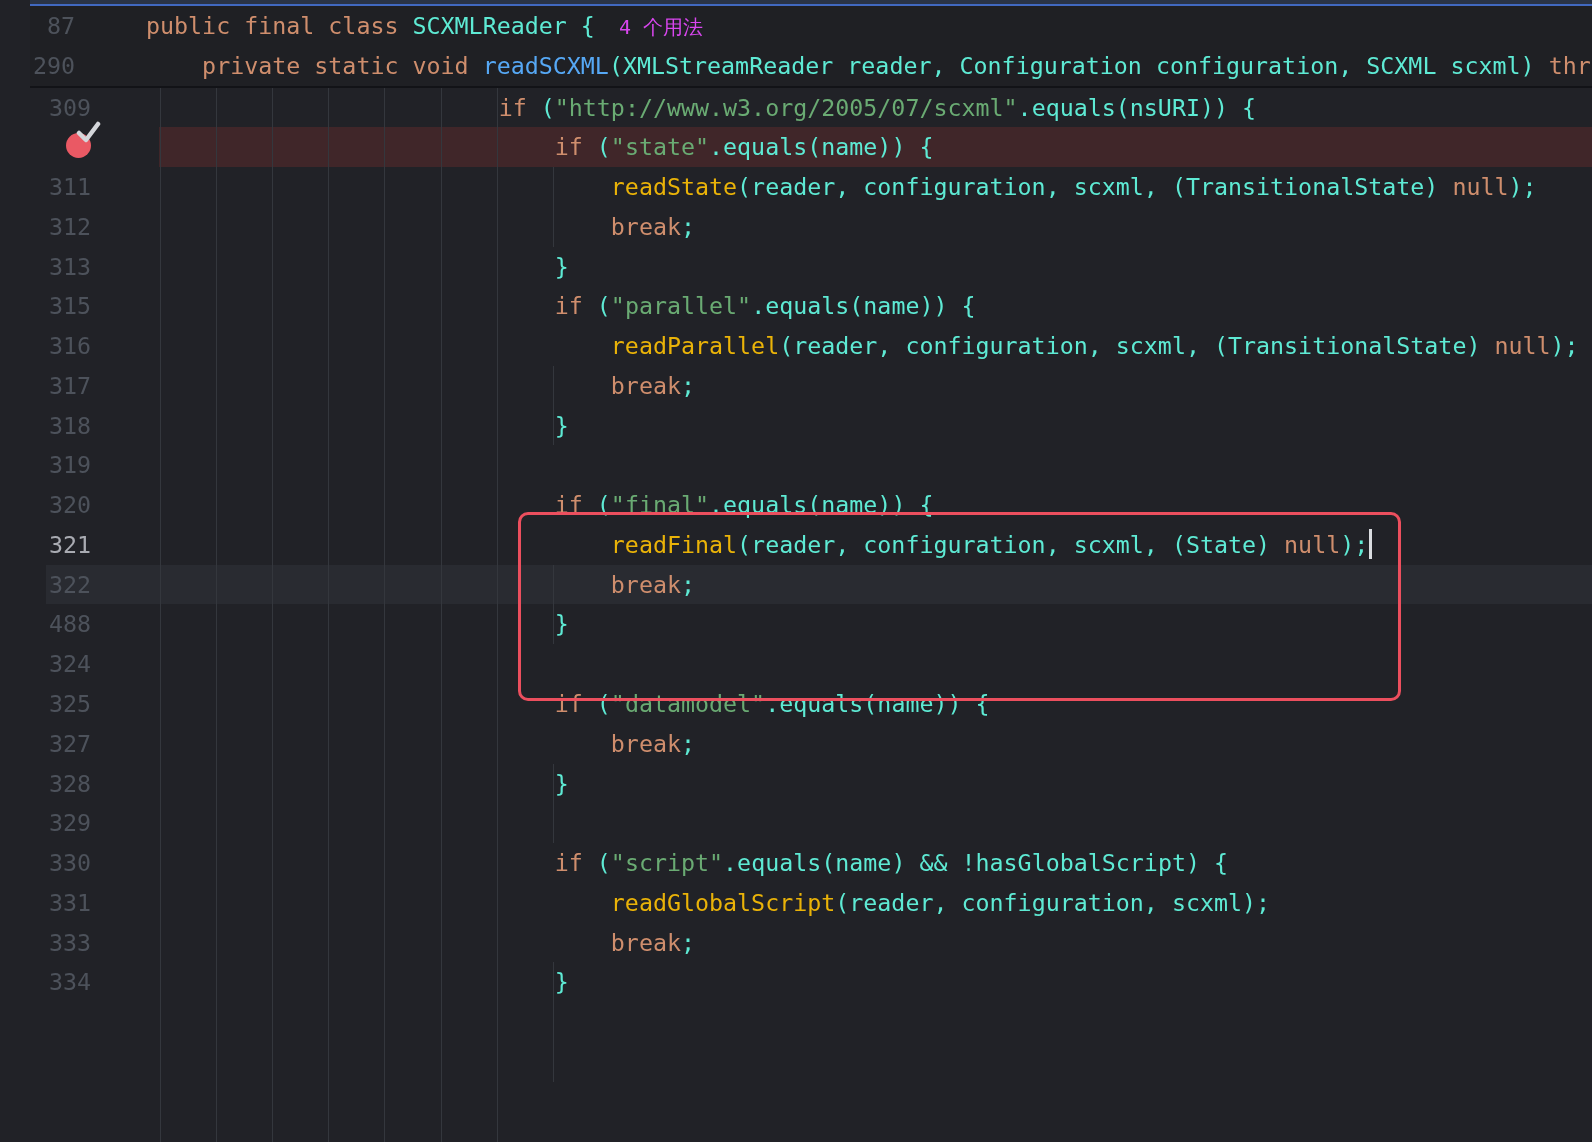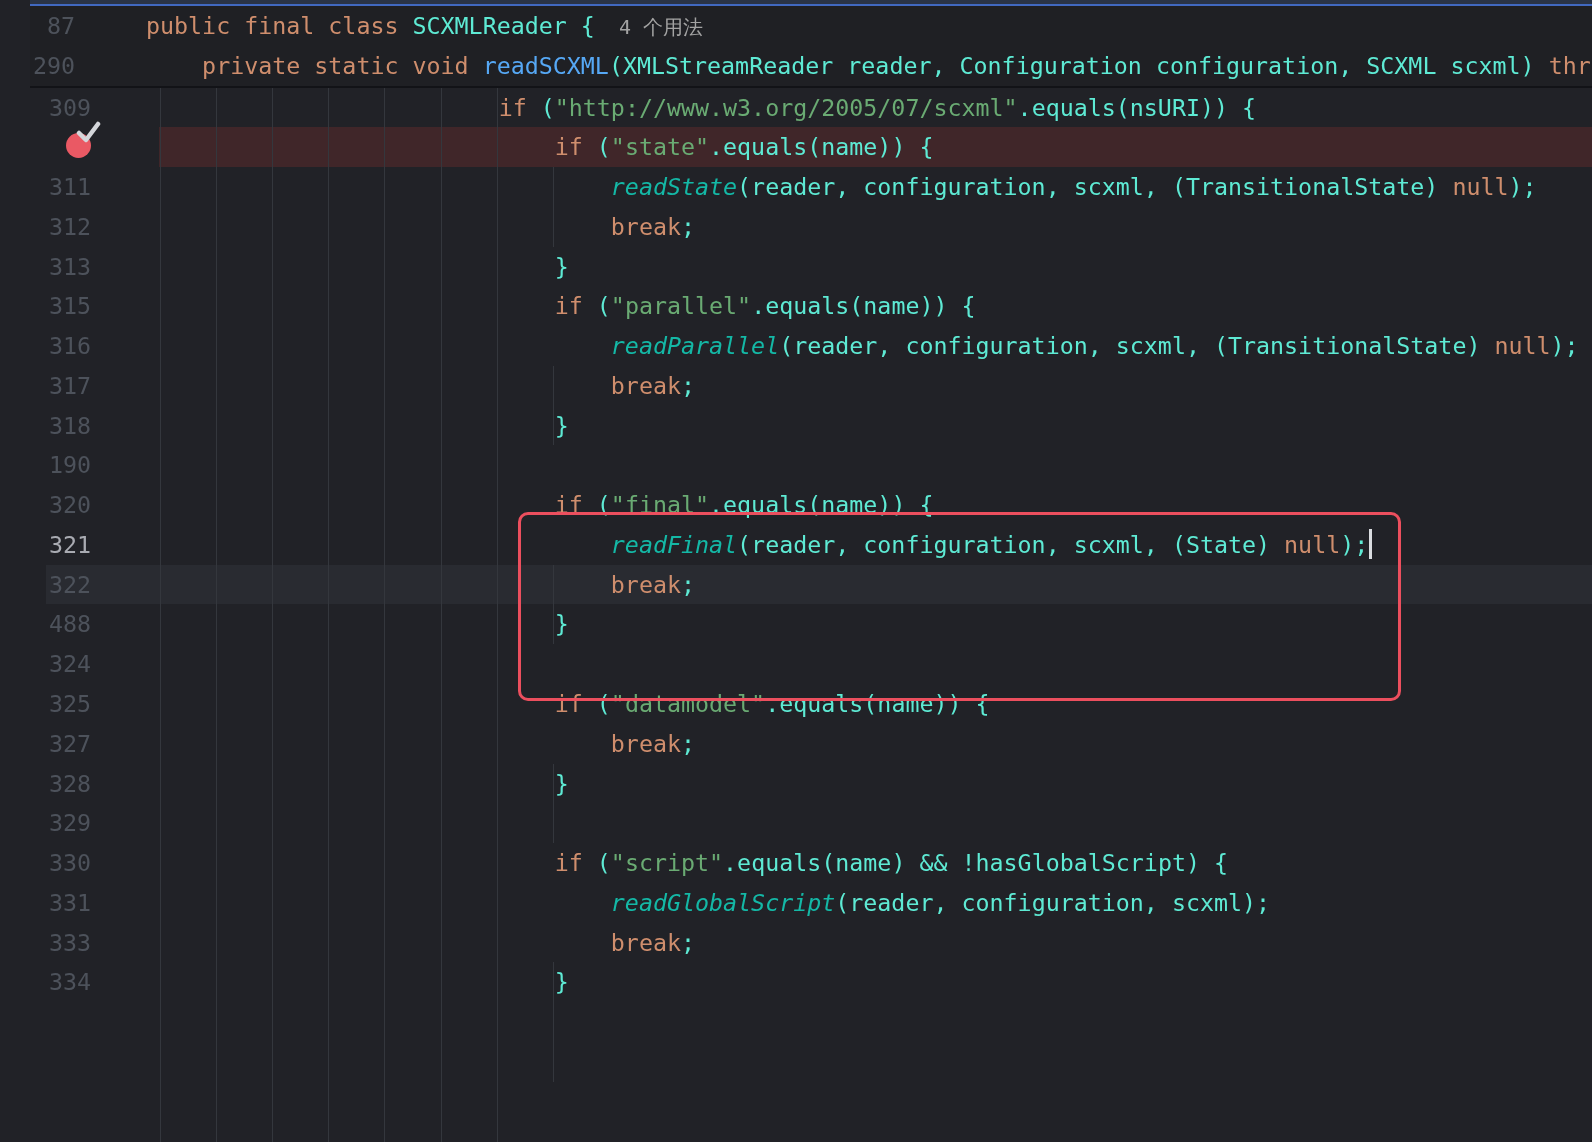--- a/index.html
+++ b/index.html
@@ -59,23 +59,23 @@
   .band{position:absolute;height:39.77px;}
   .band.bp{left:113px;right:0;background:#402629;}
   .band.caret{left:0;right:0;background:#292b31;}
 
   .guide{position:absolute;width:1px;background:#34373d;}
 
   
   .tk-p{color:#5eead4;}
   .tk-k{color:#cf8e6d;}
   .tk-s{color:#6aab73;}
-  .tk-m{color:#14b8a6;font-style:italic;}
+  .tk-m{color:#eab308;}
   .tk-d{color:#56a8f5;}
-  .tk-h{color:#a3a3a3;font-size:20px;font-family:"DejaVu Sans Mono","Liberation Sans",sans-serif;}
+  .tk-h{color:#d946ef;font-size:20px;font-family:"DejaVu Sans Mono","Liberation Sans",sans-serif;}
 
   
   .bp-dot{
     position:absolute;left:20px;top:6px;
     width:25px;height:25px;border-radius:50%;
     background:#ea5964;
   }
   .bp-check{position:absolute;left:30px;top:-6px;width:25px;height:23px;}
 
   
@@ -129,21 +129,21 @@
         <div class="row"><div class="gut"><span class="bp-dot"></span><svg class="bp-check" viewBox="0 0 25 23">
               <polyline points="3,12 10,19 22,3" fill="none" stroke="#d4d6da" stroke-width="4.5" stroke-linecap="round" stroke-linejoin="round"></polyline>
             </svg></div><div class="code"><span class="tk-p">                            </span><span class="tk-k">if</span><span class="tk-p"> (</span><span class="tk-s">"state"</span><span class="tk-p">.equals(name)) {</span></div></div>
         <div class="row"><div class="gut">311</div><div class="code"><span class="tk-p">                                </span><span class="tk-m">readState</span><span class="tk-p">(reader, configuration, scxml, (TransitionalState) </span><span class="tk-k">null</span><span class="tk-p">);</span></div></div>
         <div class="row"><div class="gut">312</div><div class="code"><span class="tk-p">                                </span><span class="tk-k">break</span><span class="tk-p">;</span></div></div>
         <div class="row"><div class="gut">313</div><div class="code"><span class="tk-p">                            }</span></div></div>
         <div class="row"><div class="gut">315</div><div class="code"><span class="tk-p">                            </span><span class="tk-k">if</span><span class="tk-p"> (</span><span class="tk-s">"parallel"</span><span class="tk-p">.equals(name)) {</span></div></div>
         <div class="row"><div class="gut">316</div><div class="code"><span class="tk-p">                                </span><span class="tk-m">readParallel</span><span class="tk-p">(reader, configuration, scxml, (TransitionalState) </span><span class="tk-k">null</span><span class="tk-p">);</span></div></div>
         <div class="row"><div class="gut">317</div><div class="code"><span class="tk-p">                                </span><span class="tk-k">break</span><span class="tk-p">;</span></div></div>
         <div class="row"><div class="gut">318</div><div class="code"><span class="tk-p">                            }</span></div></div>
-        <div class="row"><div class="gut">190</div><div class="code"></div></div>
+        <div class="row"><div class="gut">319</div><div class="code"></div></div>
         <div class="row"><div class="gut">320</div><div class="code"><span class="tk-p">                            </span><span class="tk-k">if</span><span class="tk-p"> (</span><span class="tk-s">"final"</span><span class="tk-p">.equals(name)) {</span></div></div>
         <div class="row"><div class="gut cur">321</div><div class="code"><span class="tk-p">                                </span><span class="tk-m">readFinal</span><span class="tk-p">(reader, configuration, scxml, (State) </span><span class="tk-k">null</span><span class="tk-p">);</span><span class="caret-bar"></span></div></div>
         <div class="row"><div class="gut">322</div><div class="code"><span class="tk-p">                                </span><span class="tk-k">break</span><span class="tk-p">;</span></div></div>
         <div class="row"><div class="gut">488</div><div class="code"><span class="tk-p">                            }</span></div></div>
         <div class="row"><div class="gut">324</div><div class="code"></div></div>
         <div class="row"><div class="gut">325</div><div class="code"><span class="tk-p">                            </span><span class="tk-k">if</span><span class="tk-p"> (</span><span class="tk-s">"datamodel"</span><span class="tk-p">.equals(name)) {</span></div></div>
         <div class="row"><div class="gut">327</div><div class="code"><span class="tk-p">                                </span><span class="tk-k">break</span><span class="tk-p">;</span></div></div>
         <div class="row"><div class="gut">328</div><div class="code"><span class="tk-p">                            }</span></div></div>
         <div class="row"><div class="gut">329</div><div class="code"></div></div>
         <div class="row"><div class="gut">330</div><div class="code"><span class="tk-p">                            </span><span class="tk-k">if</span><span class="tk-p"> (</span><span class="tk-s">"script"</span><span class="tk-p">.equals(name) &amp;&amp; !hasGlobalScript) {</span></div></div>

